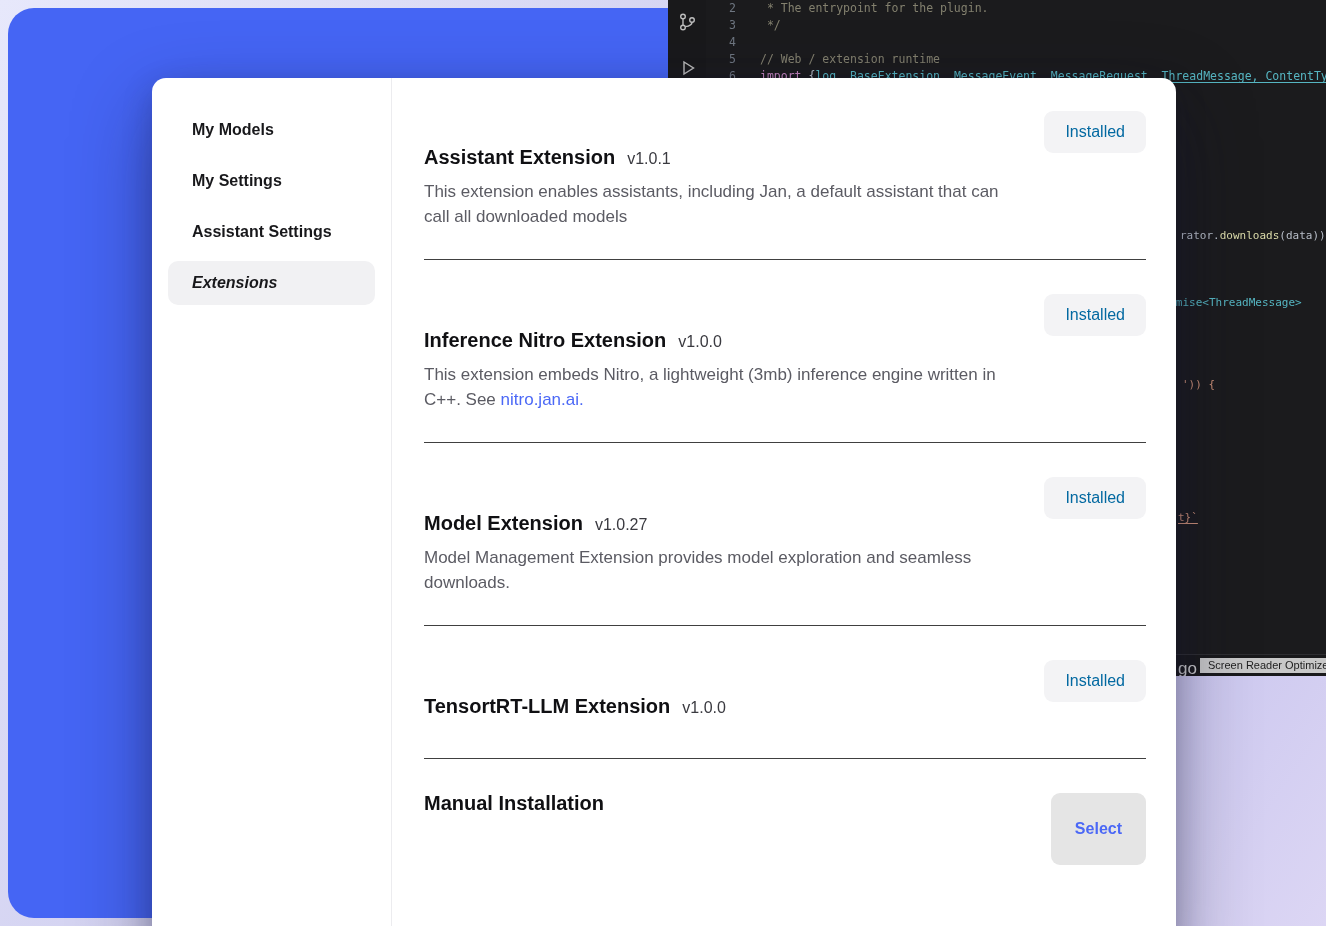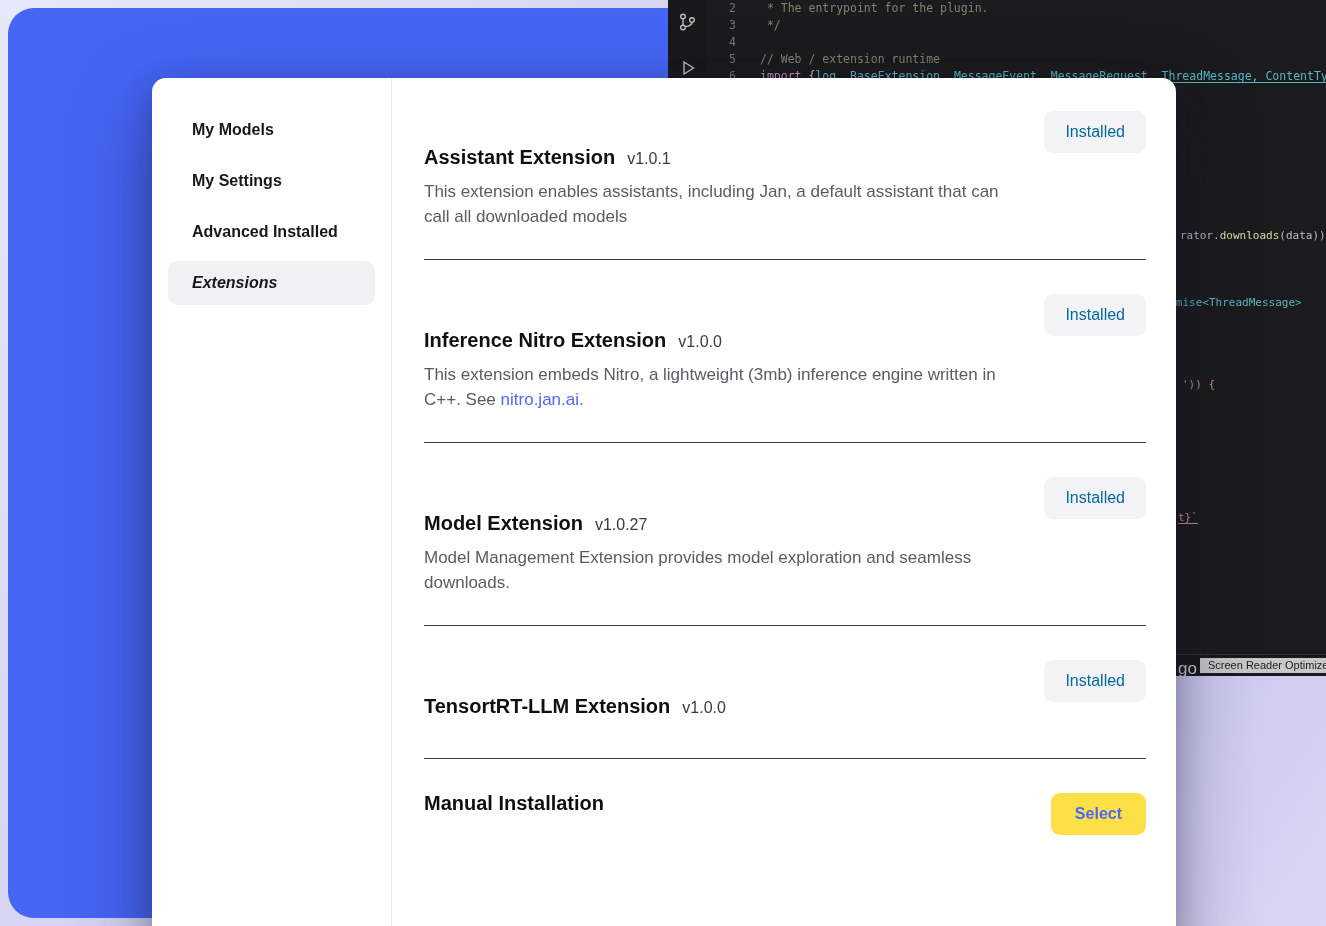--- a/index.html
+++ b/index.html
@@ -130,21 +130,21 @@
   .btn {
     border: none; border-radius: 9px;
     font-family: "Liberation Sans", sans-serif;
     font-size: 16px; line-height: 20px;
     padding: 11px 21px;
     margin-top: 1px;
     flex: none;
     cursor: pointer;
   }
   .btn-installed { background: #f3f3f5; color: #0369a1; font-weight: 400; }
-  .btn-select    { background: #fde047; color: #4b68f6; font-weight: 700; padding: 11px 24px; }
+  .btn-select    { background: #e5e5e5; color: #4b68f6; font-weight: 700; padding: 26px 24px; }
 </style>
 </head>
 <body>
 
 <div class="stage">
 
   <div class="blue-panel"></div>
 
   <div class="editor">
 
@@ -192,21 +192,21 @@
       <span class="status-left">go</span>
       <span class="status-badge">Screen Reader Optimized</span>
     </div>
   </div>
 
   <div class="modal">
 
     <aside class="nav">
       <div class="nav-item">My Models</div>
       <div class="nav-item">My Settings</div>
-      <div class="nav-item">Advanced Installed</div>
+      <div class="nav-item">Assistant Settings</div>
       <div class="nav-item active">Extensions</div>
     </aside>
 
     <main class="content">
 
       <section class="ext-row">
         <div class="ext-info">
           <div class="ext-head">
             <span class="ext-name">Assistant Extension</span>
             <span class="ext-ver">v1.0.1</span>

